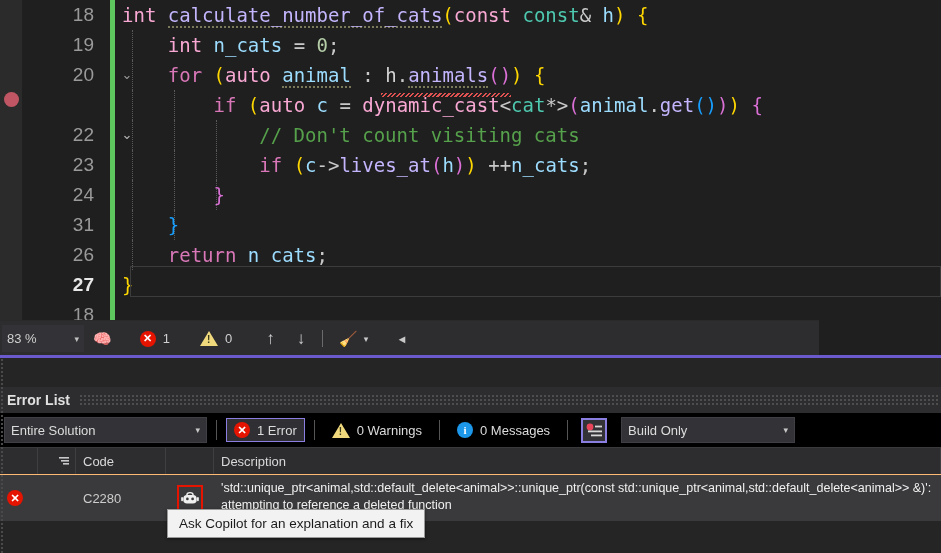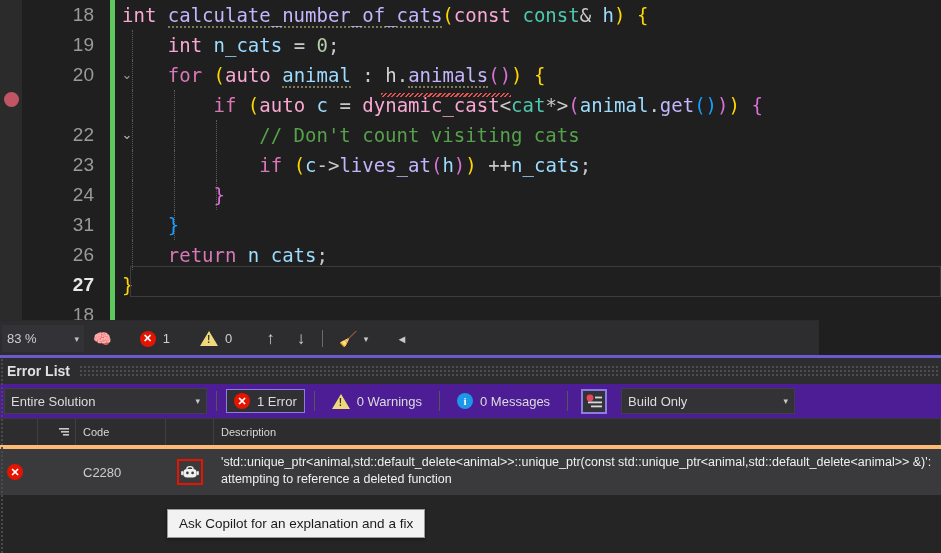--- a/index.html
+++ b/index.html
@@ -226,39 +226,40 @@
     width: 941px;
     height: 198px;
     background: #252526;
     border-top: 3px solid #6a5acd;
   }
   .panel-title-row {
     height: 26px;
     display: flex;
     align-items: center;
     background: #2d2d30;
+    margin-top: 29px;
   }
   .panel-title {
     color: #e0e0e0;
     font-size: 14px;
     font-weight: bold;
     padding: 0 9px 0 7px;
   }
   .dotted-fill {
     flex: 1;
     height: 12px;
     background-image: radial-gradient(#4e4e4e 0.9px, transparent 1px);
     background-size: 4px 4px;
     margin-right: 3px;
   }
   .toolbar {
     height: 34px;
     display: flex;
     align-items: center;
-    background: #4c1d95;
+    background: #000000;
     padding: 0 4px;
     gap: 3px;
   }
   .dd {
     height: 26px;
     background: #333337;
     border: 1px solid #3f3f46;
     display: flex;
     align-items: center;
     justify-content: space-between;
@@ -311,23 +312,23 @@
     justify-content: center;
     font-family: "Liberation Serif", serif;
   }
   
   .colhdr {
     height: 26px;
     display: flex;
     align-items: center;
     background: #2d2d30;
     border-top: 1px solid #3a3a3c;
-    border-bottom: 4px solid #fdba74;
+    border-bottom: 1px solid #fdba74;
     color: #d8d8d8;
-    font-size: 11px;
+    font-size: 13px;
   }
   .colhdr .cell {
     height: 26px;
     display: flex;
     align-items: center;
     padding-left: 7px;
     box-sizing: border-box;
     border-right: 1px solid #3f3f42;
   }
   .c-ico  { width: 38px; }

